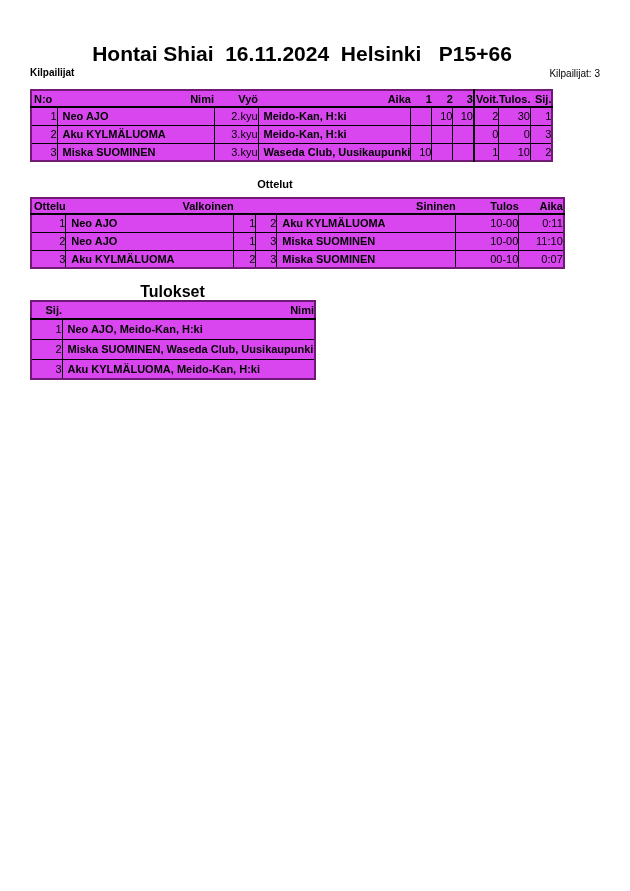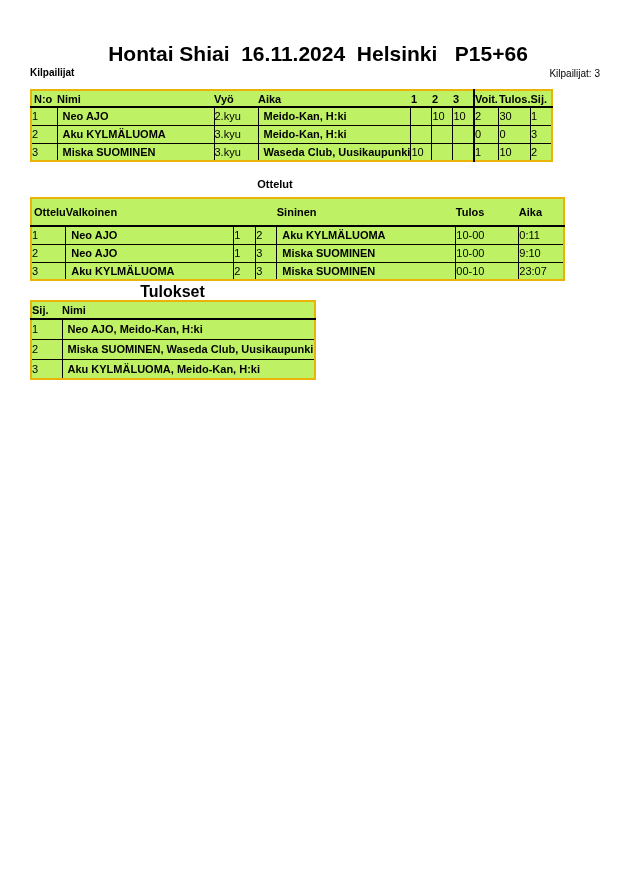--- a/index.html
+++ b/index.html
@@ -10,21 +10,20 @@
     font-family:"Liberation Sans", sans-serif;
     color:#000;
   }
   .abs { position:absolute; }
 
   #title {
     top:42px; left:0; width:604px;
     text-align:center;
     font-size:21px; font-weight:bold;
     white-space:pre;
-    margin-left:16px;
   }
   #subtitle-kilpailijat {
     top:67px; left:30px; width:404px;
     text-align:left;
     font-size:10px; font-weight:bold;
   }
   #comp-count {
     top:68px; left:440px; width:160px;
     text-align:right;
     font-size:10px;
@@ -36,43 +35,43 @@
   }
   #tulokset-title {
     top:283px; left:30px; width:285px;
     text-align:center;
     font-size:16px; font-weight:bold;
   }
 
   table {
     border-collapse:collapse;
     table-layout:fixed;
-    border:2px solid #eab308;
-    background:#bef264;
+    border:2px solid #701a75;
+    background:#d946ef;
   }
   th, td {
     padding:0;
     font-size:11px;
     white-space:nowrap;
     overflow:visible;
   }
   th { border:0; font-weight:bold; }
   thead tr { border-bottom:2px solid #000; }
   td { border:1px solid #000; }
   .l { text-align:left; padding-left:5px;font-weight:bold; }
-  .c { text-align:left; }
+  .c { text-align:right; }
   .hl { text-align:left; padding-left:2px; }
   .thL { border-left:2px solid #000; }
 
   #t1 { top:89px;  left:30px; }
   #t2 { top:197px; left:30px; }
   #t3 { top:300px; left:30px; }
   #t1 thead tr { height:17px; }
   #t1 tbody tr { height:18px; }
-  #t2 thead tr { height:28px; }
+  #t2 thead tr { height:16px; }
   #t2 tbody tr { height:18px; }
   #t3 thead tr { height:18px; }
   #t3 tbody tr { height:20px; }
 </style>
 </head>
 <body>
 
 <div id="title" class="abs">Hontai Shiai  16.11.2024  Helsinki   P15+66</div>
 <div id="subtitle-kilpailijat" class="abs">Kilpailijat</div>
 <div id="comp-count" class="abs">Kilpailijat: 3</div>
@@ -177,30 +176,30 @@
       <td class="c">10-00</td>
       <td class="c">0:11</td>
     </tr>
     <tr>
       <td class="c">2</td>
       <td class="l">Neo AJO</td>
       <td class="c">1</td>
       <td class="c">3</td>
       <td class="l">Miska SUOMINEN</td>
       <td class="c">10-00</td>
-      <td class="c">9:10</td>
+      <td class="c">11:10</td>
     </tr>
     <tr>
       <td class="c">3</td>
       <td class="l">Aku KYLMÄLUOMA</td>
       <td class="c">2</td>
       <td class="c">3</td>
       <td class="l">Miska SUOMINEN</td>
       <td class="c">00-10</td>
-      <td class="c">23:07</td>
+      <td class="c">0:07</td>
     </tr>
   </tbody>
 </table>
 
 <div id="tulokset-title" class="abs">Tulokset</div>
 
 <table id="t3" class="abs">
   <colgroup>
     <col style="width:31px">
       <col style="width:253px">

